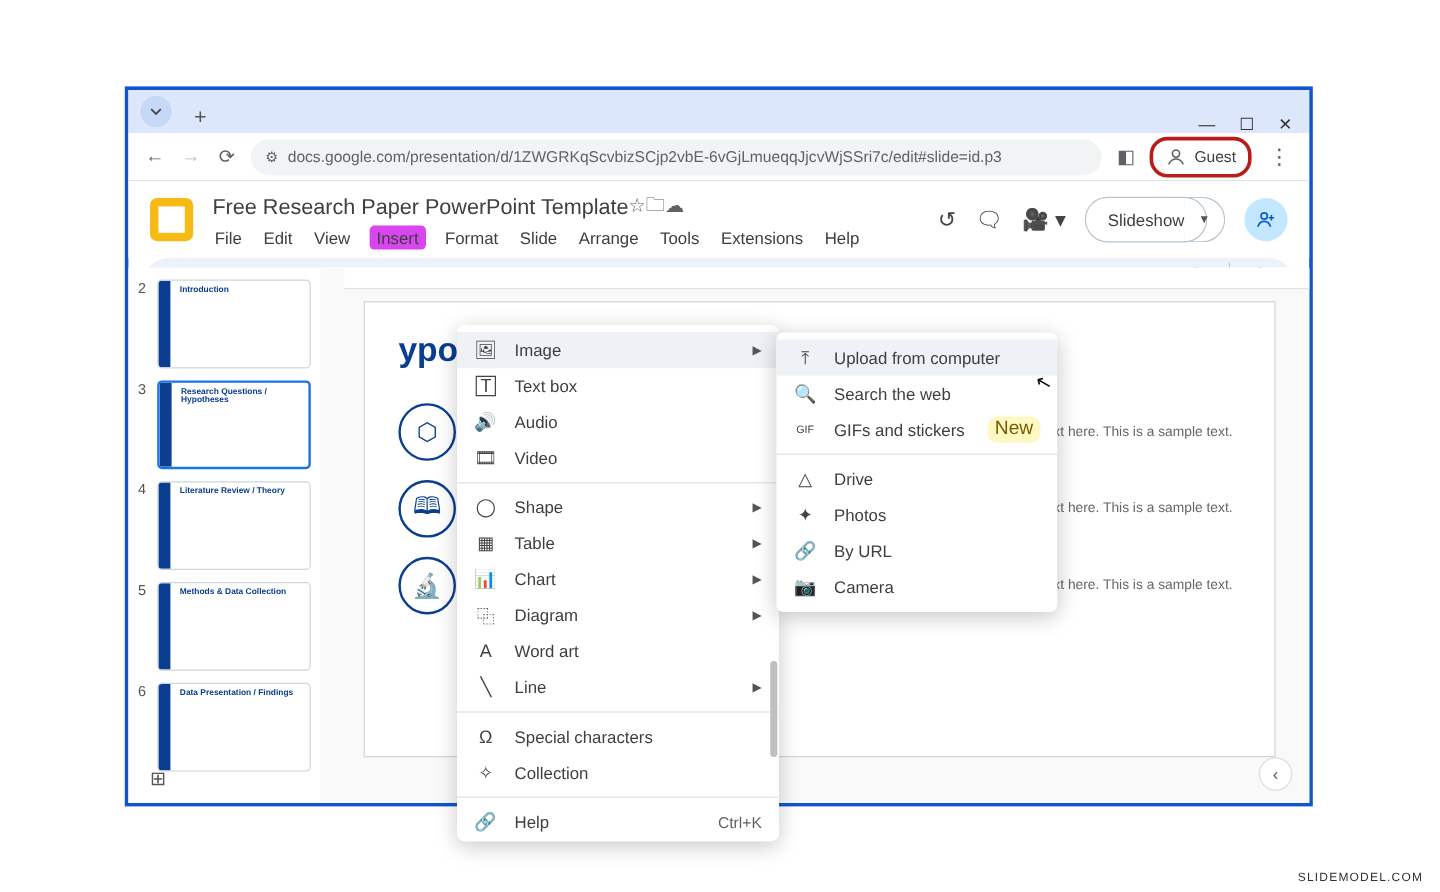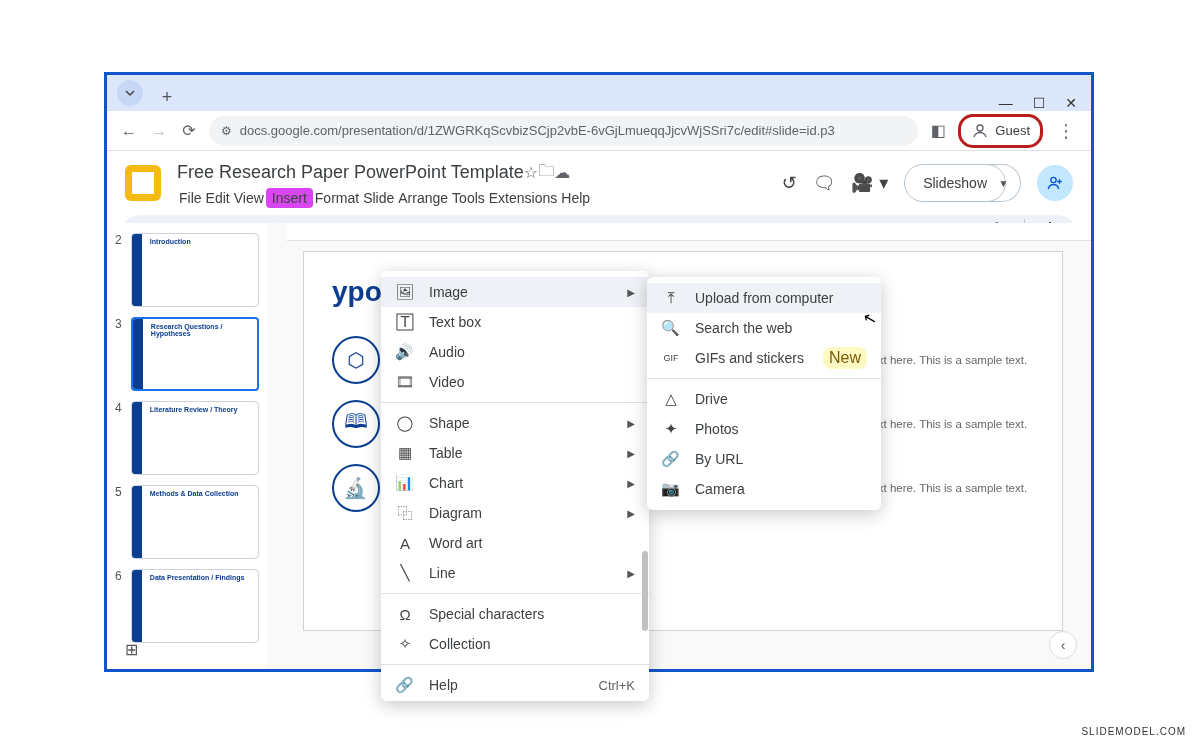--- a/index.html
+++ b/index.html
@@ -22,21 +22,21 @@
   .guest-svg { width:18px; height:18px; }
   .kebab { font-size:18px; color:#5f6368; padding:0 4px; }
   
   .app-header { height:64px; background:#fff; display:flex; align-items:center; padding:0 18px; position:relative; }
   .slides-logo { width:36px; height:36px; background:#f5ba14; border-radius:6px; margin-right:16px; position:relative; }
   .slides-logo::after { content:""; position:absolute; inset:7px; background:#fff; }
   .doc-block { display:flex; flex-direction:column; gap:2px; }
   .doc-title-row { display:flex; align-items:center; }
   .doc-title { font-size:18px; color:#3c4043; }
   .title-icon { font-size:16px; color:#5f6368; }
-  .menu-bar { display:flex; font-size:14px; color:#3c4043; }
+  .menu-bar { display:flex; gap:14px; font-size:14px; color:#3c4043; }
   .menu-item { padding:2px 2px; }
   .menu-item.active { background:#d946ef; border-radius:4px; padding:2px 6px; }
   .header-right { margin-left:auto; display:flex; align-items:center; gap:16px; }
   .hr-icon { font-size:18px; color:#444; }
   .slideshow-btn { height:38px; border:1px solid #b7c5d0; border-radius:19px; display:flex; align-items:center; padding:0 18px; font-size:14px; color:#3c4043; }
   .dropdown-chip { width:34px; height:38px; border:1px solid #b7c5d0; border-left:none; border-radius:0 19px 19px 0; margin-left:-19px; display:flex; align-items:center; justify-content:center; font-size:10px; color:#555;}
   .share-btn { width:36px; height:36px; background:#c2e7ff; border-radius:18px; display:flex; align-items:center; justify-content:center; color:#0b57d0; font-size:16px; }
   
   .toolbar { height:44px; margin:0 12px; background:#edf2fa; border-radius:22px; display:flex; align-items:center; padding:0 14px; gap:10px; position:relative; }
   .tb-ic { font-size:15px; color:#444; width:22px; text-align:center; }

